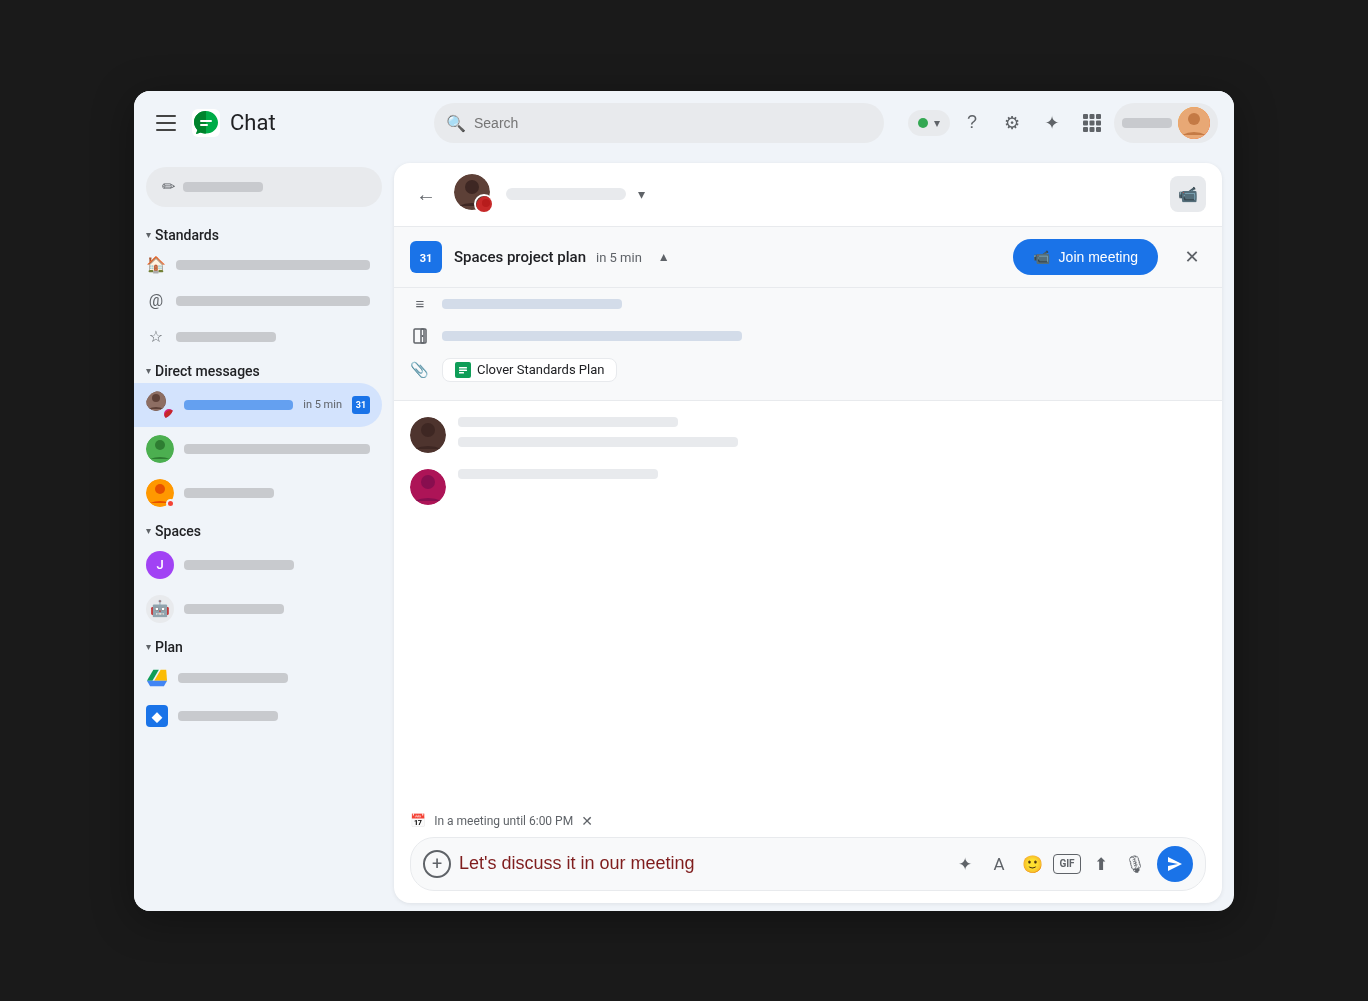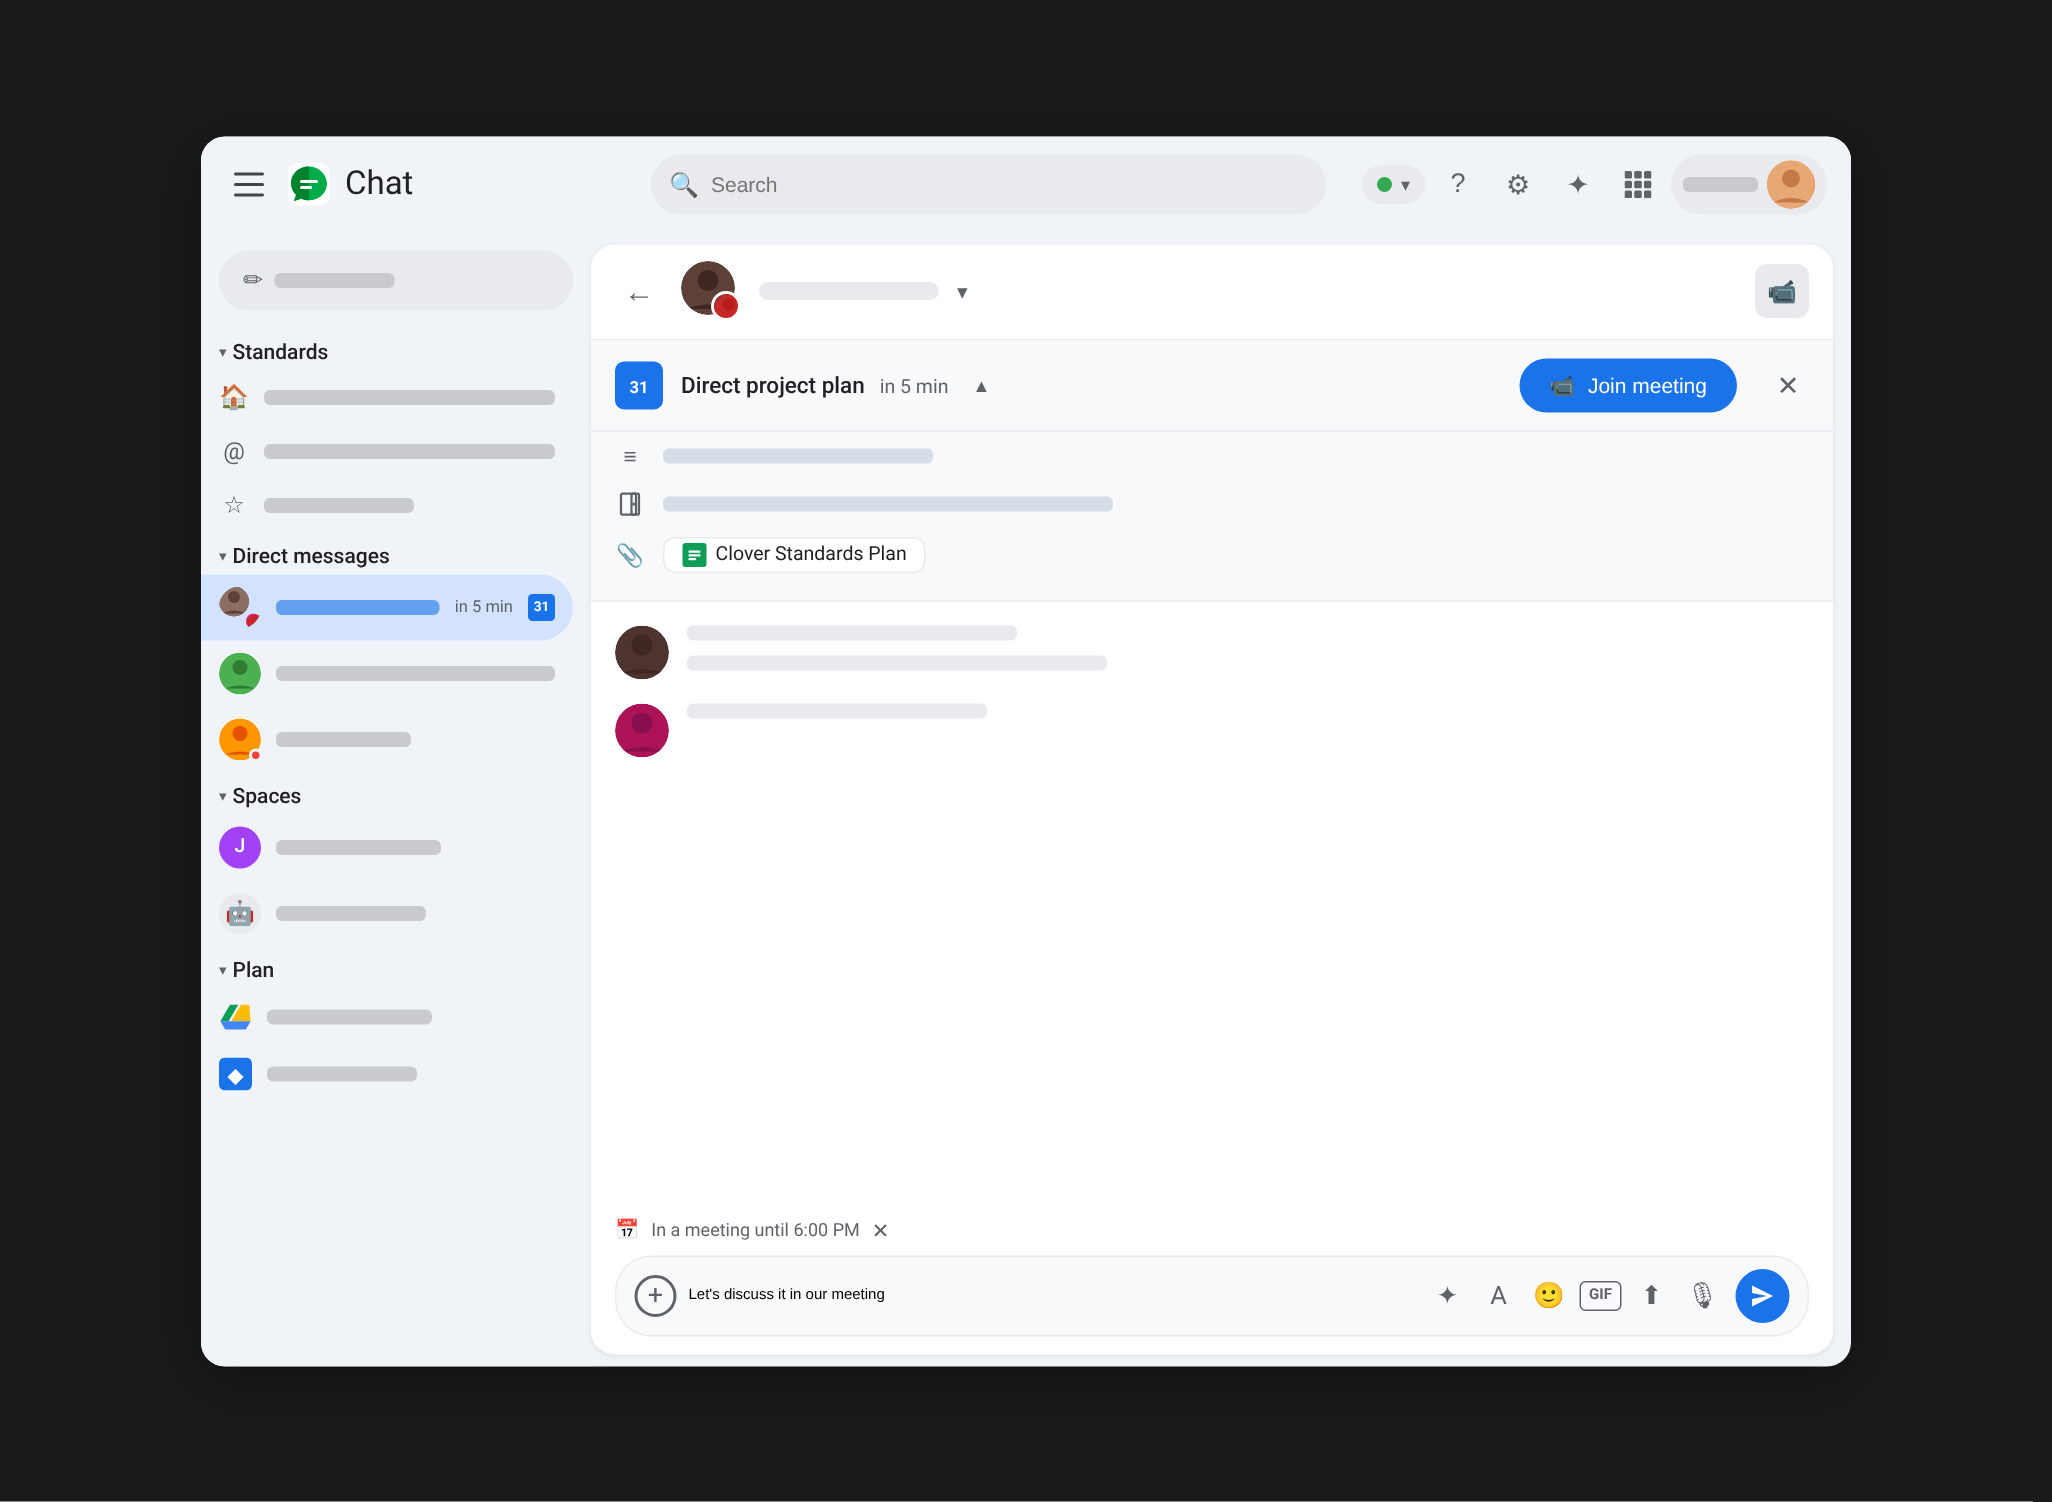--- a/index.html
+++ b/index.html
@@ -439,21 +439,21 @@
       width: 28px; height: 28px;
       border-radius: 50%;
       border: 2px solid #5f6368;
       display: flex; align-items: center; justify-content: center;
       font-size: 18px; color: #5f6368; cursor: pointer;
       flex-shrink: 0;
     }
     .compose-input {
       flex: 1;
       border: none; background: transparent;
-      font-size: 10px; color: #000000;
+      font-size: 18px; color: #7f1d1d;
       outline: none;
     }
     .compose-tools {
       display: flex; align-items: center; gap: 6px;
     }
     .compose-tool-btn {
       width: 28px; height: 28px;
       display: flex; align-items: center; justify-content: center;
       cursor: pointer; color: #5f6368;
       font-size: 17px; border-radius: 50%;
@@ -678,21 +678,21 @@
       </div>
 
       <div class="meeting-banner">
         <div class="banner-calendar-icon">
           <svg width="24" height="24" viewBox="0 0 24 24">
             <rect width="24" height="24" rx="4" fill="none"></rect>
             <text x="12" y="17" text-anchor="middle" fill="white" font-size="11" font-weight="bold">31</text>
           </svg>
         </div>
         <div>
-          <span class="banner-title">Direct project plan</span>
+          <span class="banner-title">Spaces project plan</span>
           <span class="banner-time">in 5 min</span>
         </div>
         <span class="banner-chevron">▲</span>
         <button class="join-meeting-btn">
           <span>📹</span>
           <span>Join meeting</span>
         </button>
         <div class="close-banner-btn">✕</div>
       </div>
 

